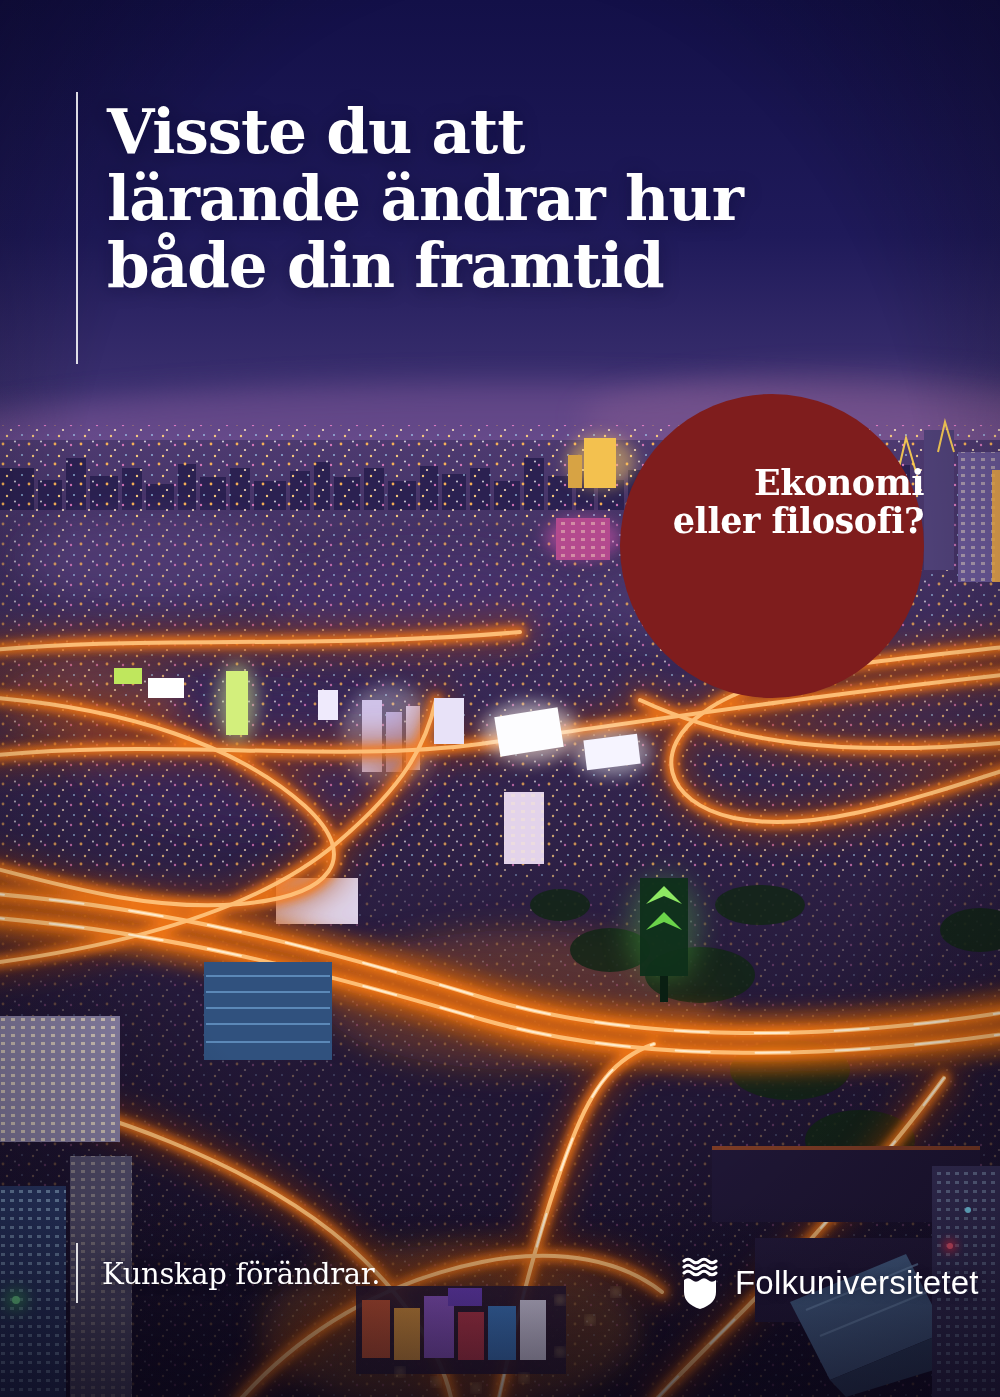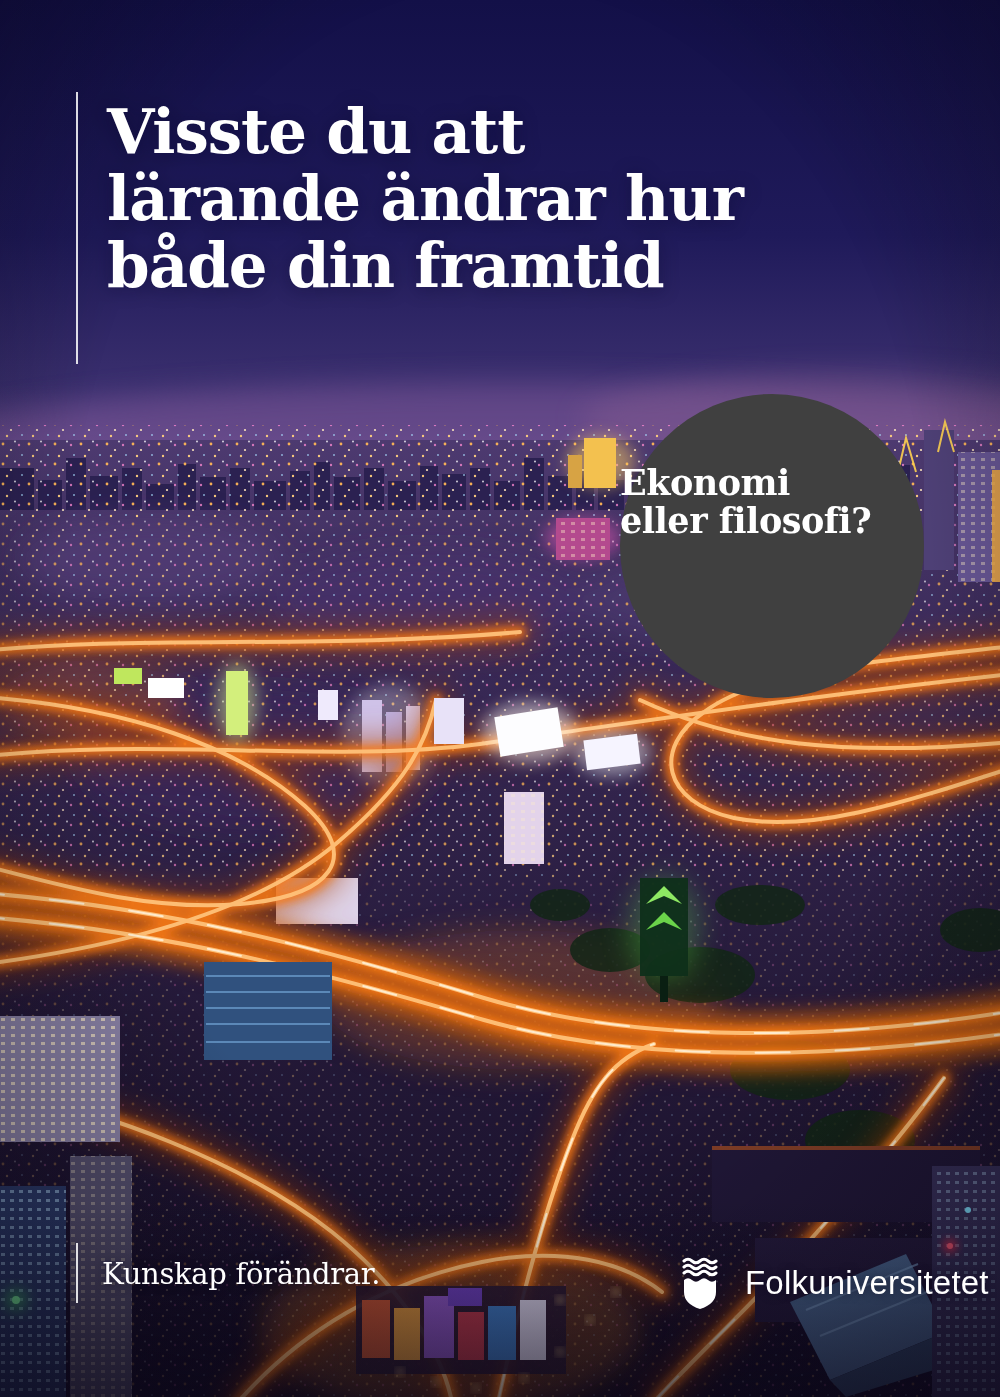--- a/index.html
+++ b/index.html
@@ -18,21 +18,21 @@
   .headline{
     position:absolute;left:103px;top:94px;margin:4px;
     color:#ffffff;font-size:61px;line-height:67px;font-weight:700;
     letter-spacing:-1px;text-shadow:0 2px 18px rgba(12,8,44,.45);
     white-space:nowrap;
   }
   .headline span{display:block;}
 
   .badge{
     position:absolute;left:620px;top:394px;width:304px;height:304px;
-    border-radius:50%;background:#404040;color:#ffffff;text-align:left;
+    border-radius:50%;background:#7f1d1d;color:#ffffff;text-align:right;
   }
   .badge-title{padding-top:70px;font-size:35px;line-height:38px;font-weight:700;letter-spacing:-.5px;}
   .badge-title span{display:block;}
   .badge-body{margin-top:9px;font-size:24px;line-height:29px;font-weight:400;}
   .badge-body span{display:block;}
   .badge-url-line{display:block;}
   .badge-url-line .pfx{display:inline;}
   .badge-url{font-weight:700;letter-spacing:-.3px;}
 
   .tagline-rule{
@@ -40,21 +40,21 @@
     background:rgba(255,255,255,.85);
   }
   .tagline{
     position:absolute;left:102px;top:1257px;color:#ffffff;
     font-size:29px;font-weight:400;letter-spacing:-.3px;
     text-shadow:0 1px 10px rgba(10,6,30,.6);
   }
 
   .brand{
     position:absolute;left:681px;top:1255px;height:56px;
-    display:flex;align-items:center;gap:26px;color:#ffffff;
+    display:flex;align-items:center;gap:16px;color:#ffffff;
   }
   .brand .logo{width:38px;height:54px;display:block;}
   .wordmark{
     font-family:"Liberation Sans", sans-serif;
     font-size:33px;font-weight:400;letter-spacing:.2px;
     text-shadow:0 1px 8px rgba(10,6,30,.55);
   }
 </style>
 </head>
 <body>

